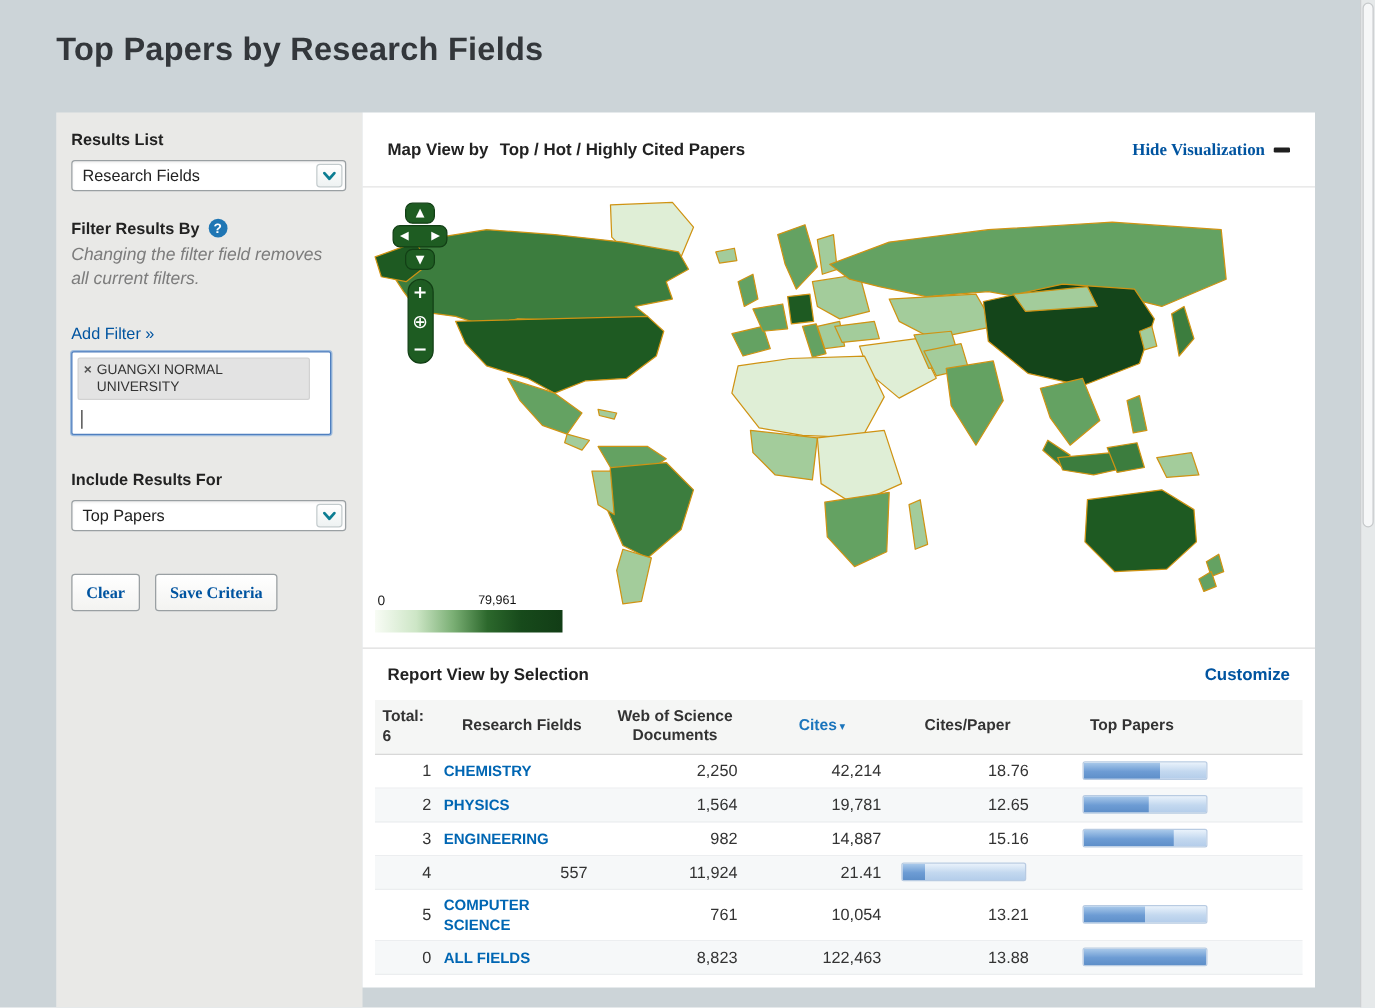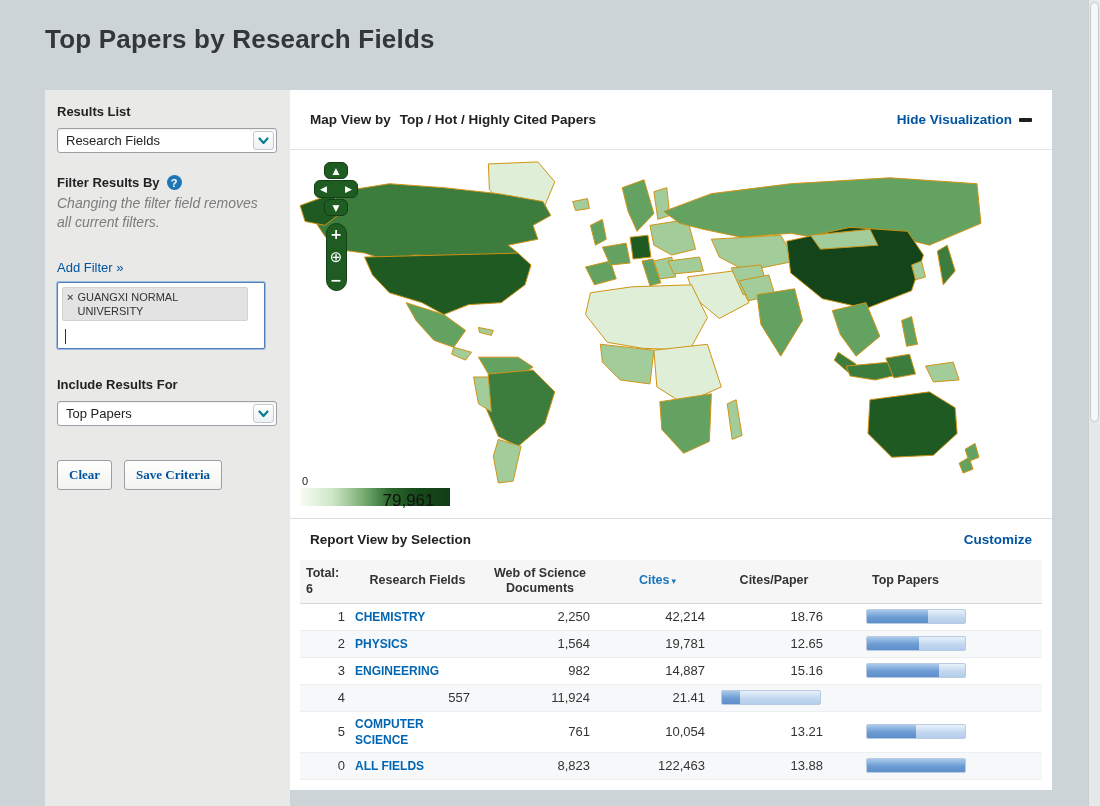--- a/index.html
+++ b/index.html
@@ -75,21 +75,21 @@
   }
   .map-header {
     height: 60px; display: flex; align-items: center; justify-content: space-between;
     padding: 0 20px; border-bottom: 1px solid #e3e3e3;
   }
   .map-title { font-size: 13.5px; font-weight: bold; color: #222; }
   .map-title .rest { margin-left: 9px; }
   .hide-link {
     display: flex; align-items: center; gap: 7px;
     font-size: 13.5px; font-weight: bold; color: #0054a0;
-    text-decoration: none; cursor: pointer;
+    text-decoration: none; cursor: pointer; font-family: Liberation Serif, serif;
   }
   .minus-icon { width: 13px; height: 4px; background: #1f1f1f; border-radius: 1px; }
   .map-area { position: relative; height: 368px; overflow: hidden; }
   .map-svg { position: absolute; left: 2px; top: 4px; }
   
   .map-controls { position: absolute; left: 24px; top: 12px; display: flex; flex-direction: column; align-items: center; }
   .glyph { font-family: "DejaVu Sans", sans-serif; }
   .pan-up, .pan-down {
     width: 24px; height: 17px; background: #1e5c22; border: 1px solid #123f15;
     color: #fff; font-size: 9px; display: flex; align-items: center; justify-content: center;
@@ -107,21 +107,21 @@
   }
   .zoom-pill span { cursor: pointer; line-height: 1; }
   .zoom-in, .zoom-out { font-size: 14px; font-weight: bold; }
   .globe { font-size: 15px; }
   
   .legend {
     position: absolute; left: 10px; bottom: 12px; width: 150px; height: 18px;
     background: linear-gradient(90deg,#f8fcf5 0%, #cde6c6 22%, #79ae73 42%, #2c682c 60%, #174a1b 78%, #123d16 100%);
   }
   .legend .lmin { position: absolute; left: 2px; top: -13px; font-size: 11px; color: #222; }
-  .legend .lmax { position: absolute; left: 55%; top: -13px; font-size: 17px; color: #111; margin-top: 16px; }
+  .legend .lmax { position: absolute; left: 55%; top: -13px; font-size: 10px; color: #111; }
   
   .report-header {
     height: 42px; display: flex; align-items: center; justify-content: space-between;
     padding: 0 20px; border-top: 1px solid #ddd;
   }
   .report-title { font-size: 13.5px; font-weight: bold; color: #222; }
   .customize { font-size: 13.5px; font-weight: bold; color: #0054a0; text-decoration: none; cursor: pointer; }
   
   .table { margin: 0 10px; }
   .thead, .trow {

